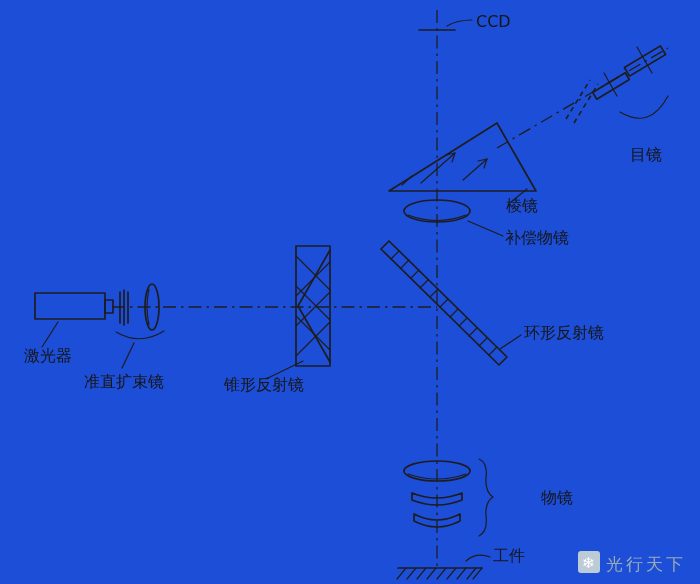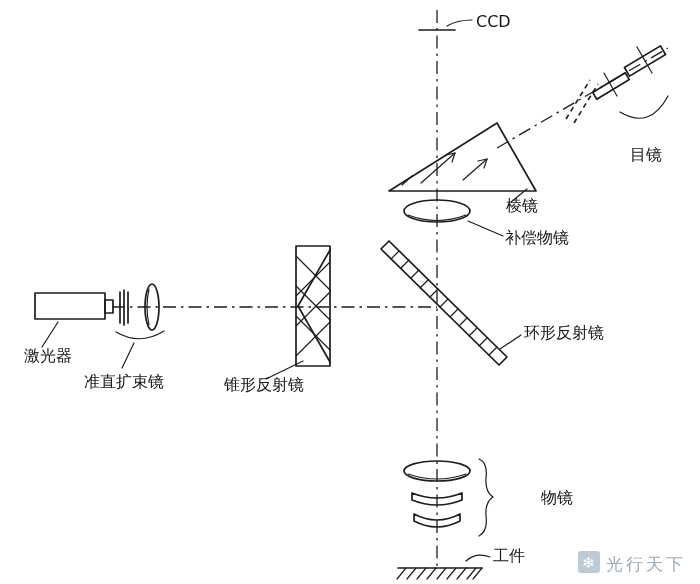--- a/index.html
+++ b/index.html
@@ -1,18 +1,18 @@
 <!DOCTYPE html>
 <html><head>
 <meta charset="utf-8">
 <style>
   html,body{margin:0;padding:0;background:#e9e9e9;}
   .stage{
     width:700px;height:584px;position:relative;margin:0 auto;
-    background:#ffffff;overflow:hidden;
+    background:#1d4ed8;overflow:hidden;
     font-family:"DejaVu Sans","Liberation Sans",sans-serif;
   }
   svg{display:block;}
   .ink{stroke:#1d1d1f;fill:none;stroke-width:1.7;stroke-linecap:round;stroke-linejoin:round;}
   .ink-thin{stroke:#1d1d1f;fill:none;stroke-width:1.2;stroke-linecap:round;}
   .axis{stroke:#1d1d1f;fill:none;stroke-width:1.3;stroke-dasharray:13 5 2.5 5;}
   .dashed{stroke:#1d1d1f;fill:none;stroke-width:1.6;stroke-dasharray:5 4;}
   .lbl{font-family:"DejaVu Sans","Liberation Sans",sans-serif;font-size:16px;fill:#161616;}
   .wm-text{font-family:"DejaVu Sans","Liberation Sans",sans-serif;font-size:17px;fill:#9aabb6;letter-spacing:3px;}
   .wm-glyph{font-family:"DejaVu Sans","Liberation Sans",sans-serif;font-size:15px;fill:#ffffff;}

